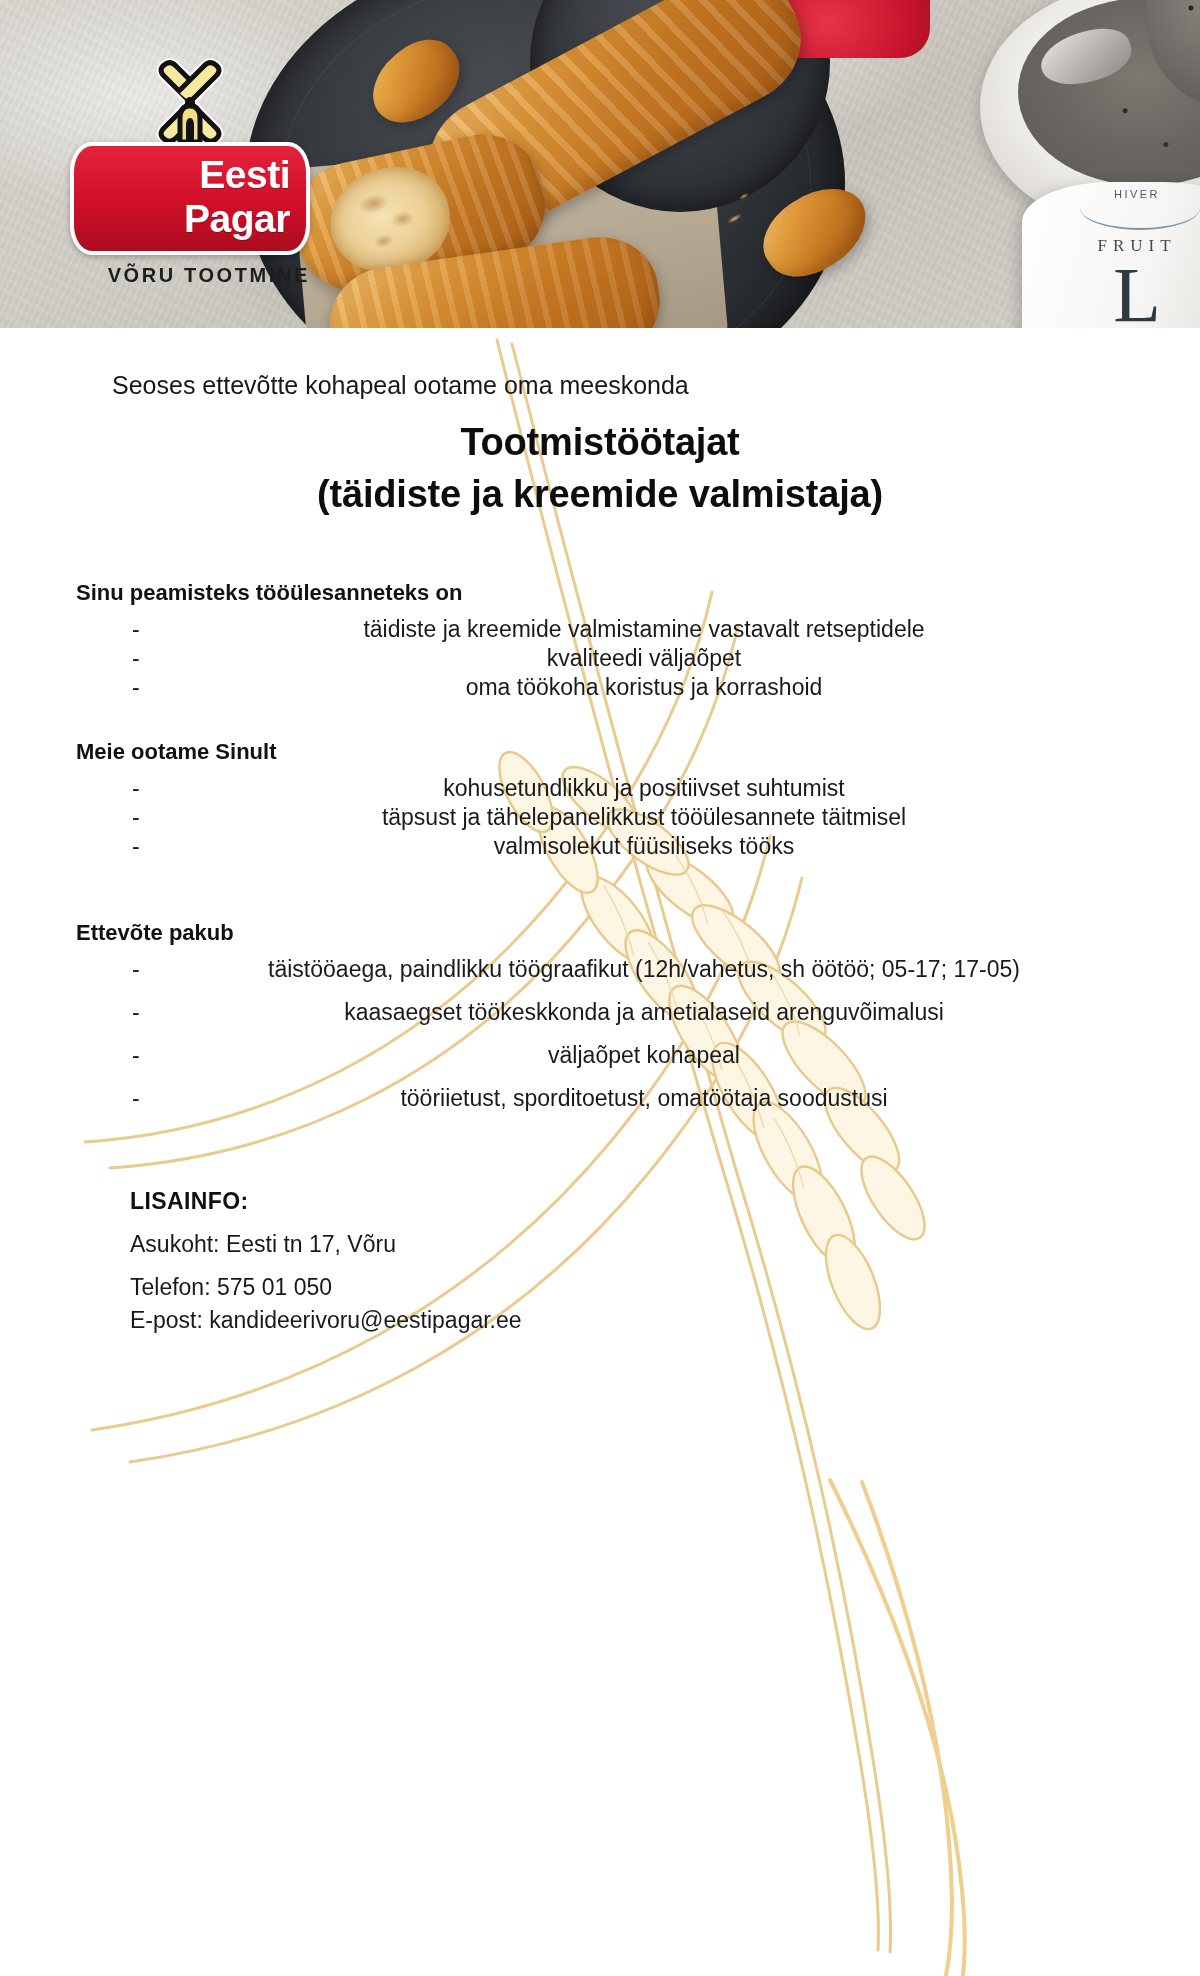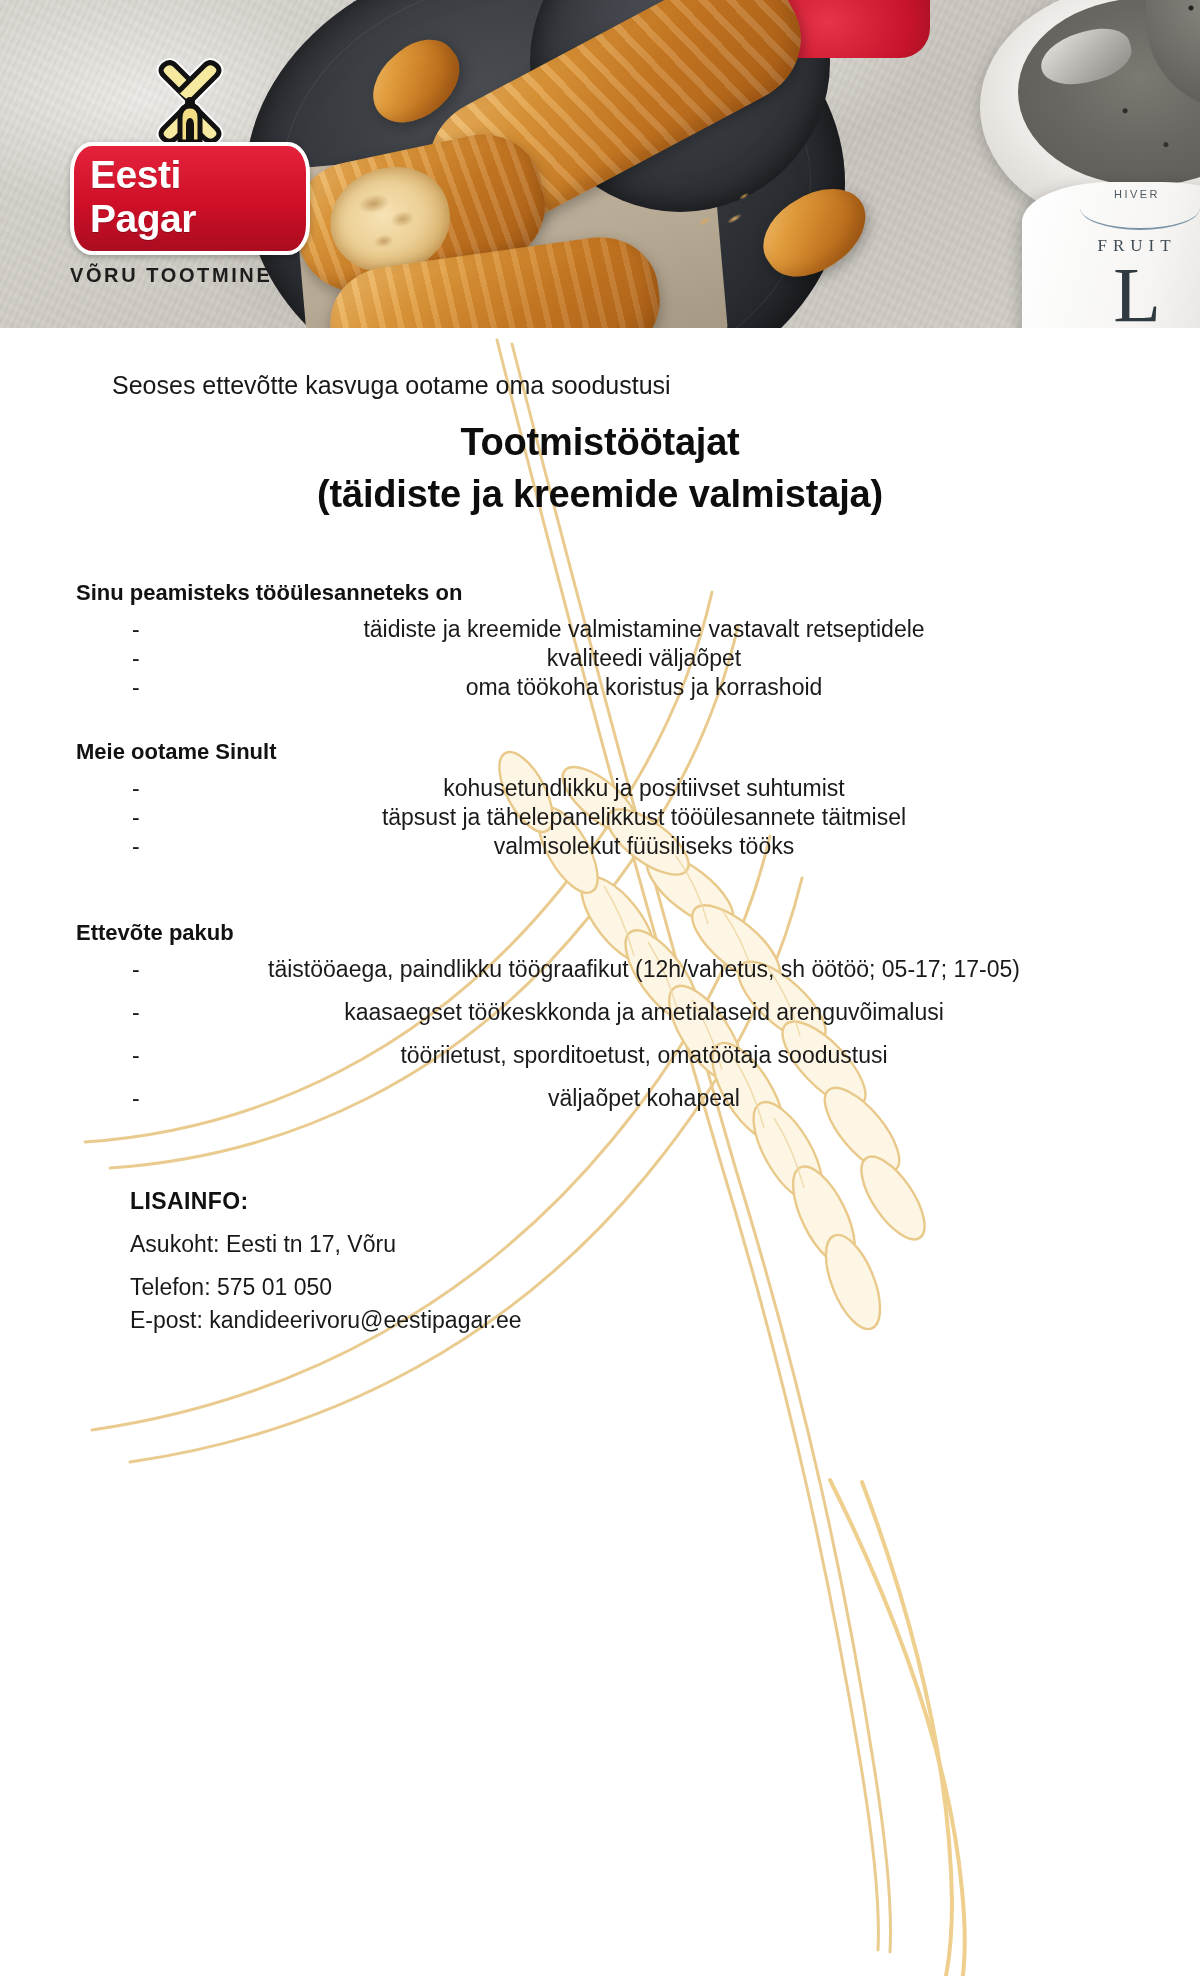--- a/index.html
+++ b/index.html
@@ -234,21 +234,21 @@
     background:
       radial-gradient(ellipse 10px 4px at 20% 30%, #d9a75c, transparent 70%),
       radial-gradient(ellipse 12px 4px at 55% 60%, #e0b169, transparent 70%),
       radial-gradient(ellipse 8px 3px at 80% 25%, #cf9a4e, transparent 70%);
     transform: rotate(-30deg);
   }
 
   
   .logo-wrap{
     position:absolute; left:70px; top:58px;
-    width:240px; text-align:left;
+    width:240px; text-align:right;
     z-index: 6;
   }
   .mill { position:relative; width:92px; height:92px; margin:0 auto -8px; }
   .mill svg { display:block; }
   .logo-plate{
     position:relative;
     background: linear-gradient(180deg,#e4223b 0%,#cf0f28 55%,#ab0c20 100%);
     border: 4px solid #ffffff;
     border-radius: 22px / 30px;
     padding: 7px 16px 10px;
@@ -465,21 +465,21 @@
 
     <g fill="none" stroke="#EFCF8E" stroke-width="4" stroke-linecap="round">
       <path d="M830 1150 C900 1290 950 1430 962 1560 C968 1622 964 1660 952 1690"></path>
       <path d="M862 1152 C918 1300 950 1440 952 1572 C952 1630 944 1666 930 1694"></path>
     </g>
   </svg>
 </div>
 
 <div class="content">
 
-  <div class="lede">Seoses ettevõtte kasvuga ootame oma soodustusi</div>
+  <div class="lede">Seoses ettevõtte kohapeal ootame oma meeskonda</div>
 
   <div class="title">
     <span class="t1">Tootmistöötajat</span>
     <span class="t2">(täidiste ja kreemide valmistaja)</span>
   </div>
 
   <div class="sec-head h1">Sinu peamisteks tööülesanneteks on</div>
   <ul class="bul tight">
     <li>täidiste ja kreemide valmistamine vastavalt retseptidele</li>
     <li>kvaliteedi väljaõpet</li>
@@ -490,22 +490,22 @@
   <ul class="bul tight">
     <li>kohusetundlikku ja positiivset suhtumist</li>
     <li>täpsust ja tähelepanelikkust tööülesannete täitmisel</li>
     <li>valmisolekut füüsiliseks tööks</li>
   </ul>
 
   <div class="sec-head h3">Ettevõte pakub</div>
   <ul class="bul loose">
     <li>täistööaega, paindlikku töögraafikut (12h/vahetus, sh öötöö; 05-17; 17-05)</li>
     <li>kaasaegset töökeskkonda ja ametialaseid arenguvõimalusi</li>
+    <li>väljaõpet kohapeal</li>
     <li>tööriietust, sporditoetust, omatöötaja soodustusi</li>
-    <li>väljaõpet kohapeal</li>
   </ul>
 
   <div class="info">
     <div class="info-title">LISAINFO:</div>
     <div class="info-line">Asukoht: Eesti tn 17, Võru</div>
     <div class="info-line">Telefon: 575 01 050</div>
     <div class="info-line tight">E-post: kandideerivoru@eestipagar.ee</div>
   </div>
 
 </div>

